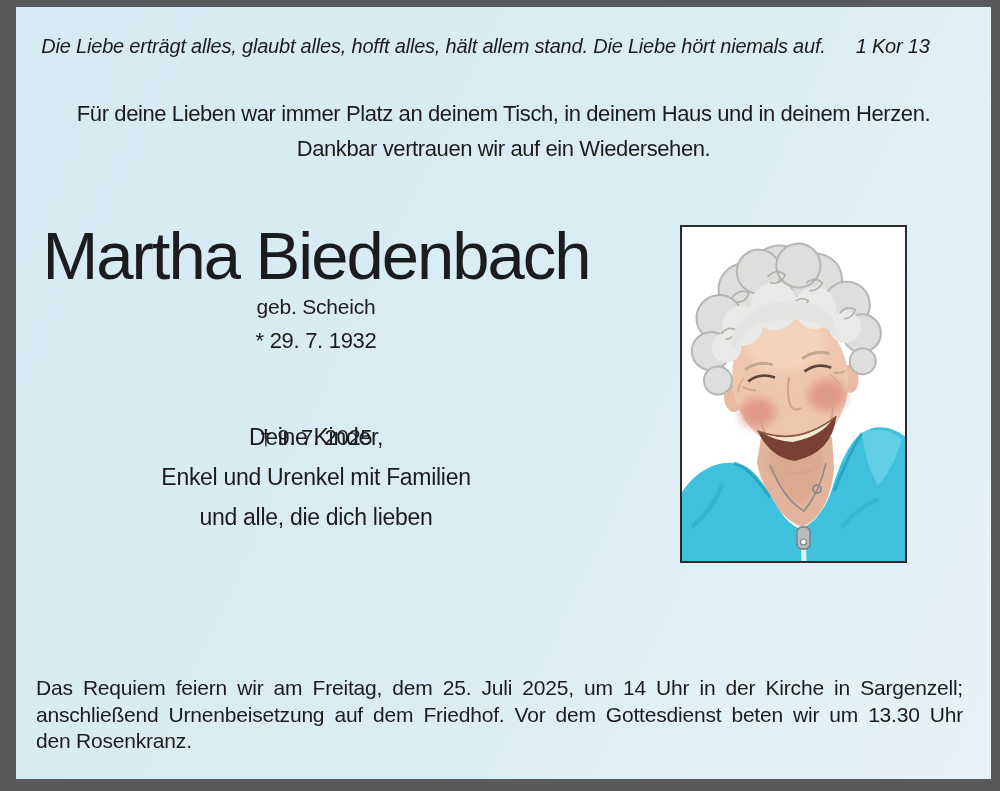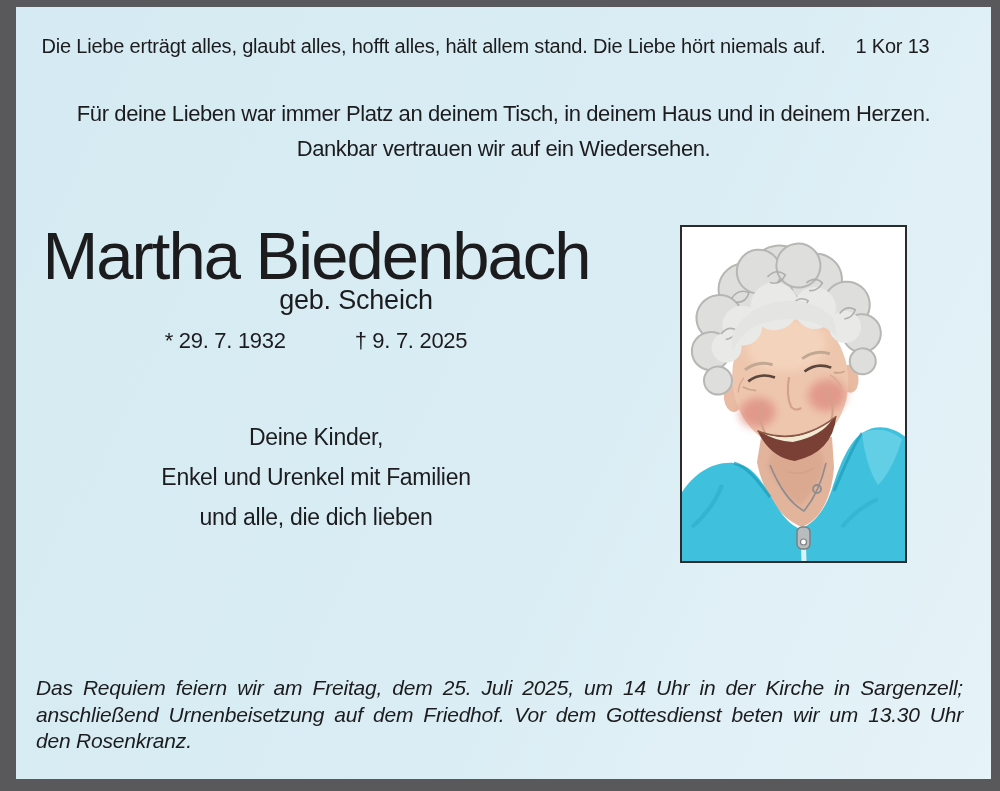--- a/index.html
+++ b/index.html
@@ -10,41 +10,41 @@
     color:#1c1c1e;
     overflow:hidden;
   }
   .notice-card{
     position:absolute;left:16px;top:7px;width:975px;height:772px;
     background:linear-gradient(115deg,#d5eaf2 0%,#daedf4 55%,#e6f3f8 100%);
   }
   .abs{position:absolute;}
   .quote-line{
     left:0;top:25px;width:939px;text-align:center;
-    font-size:20px;line-height:28px;letter-spacing:-0.2px;
+    font-style:italic;font-size:20px;line-height:28px;letter-spacing:-0.2px;
     white-space:nowrap;
   }
   .quote-source{display:inline-block;margin-left:30px;}
   .intro{
     left:0;top:89px;width:975px;text-align:center;
     font-size:22px;line-height:35px;letter-spacing:-0.4px;
     white-space:nowrap;
   }
   .left-col{left:0;width:600px;text-align:center;}
   .deceased-name{
     top:221px;font-size:67px;line-height:56px;letter-spacing:-2px;
     white-space:nowrap;
   }
-  .maiden-name{top:280px;font-size:27px;line-height:26px;letter-spacing:-0.2px;padding-left:40px;}
+  .maiden-name{top:287px;font-size:21px;line-height:26px;letter-spacing:-0.2px;}
   .dates-line{top:320px;font-size:22px;line-height:28px;letter-spacing:-0.3px;}
-  .dates-line .dates-wrap{display:inline-flex;gap:69px;white-space:nowrap;}
+  .dates-line .dates-wrap{display:inline-flex;gap:69px;white-space:nowrap;flex-direction:column;}
   .mourners{top:410px;font-size:23px;line-height:40px;letter-spacing:-0.3px;white-space:nowrap;}
   .place-date{left:20px;top:615px;font-size:21px;line-height:26px;letter-spacing:-0.2px;white-space:nowrap;}
   .service{left:20px;top:668px;width:927px;font-size:21px;letter-spacing:-0.2px;}
-  .service .line{line-height:26.6px;font-style:italic;}
+  .service .line{line-height:26.6px;}
   .service .just{text-align:justify;text-align-last:justify;}
   .service .last{text-align:left;}
   .photo-frame{
     left:664px;top:218px;width:227px;height:338px;
     background:#ffffff;border:2px solid #2b2b2b;box-sizing:border-box;
   }
   .photo-frame svg{display:block;width:223px;height:334px;}
 </style>
 </head>
 <body>

